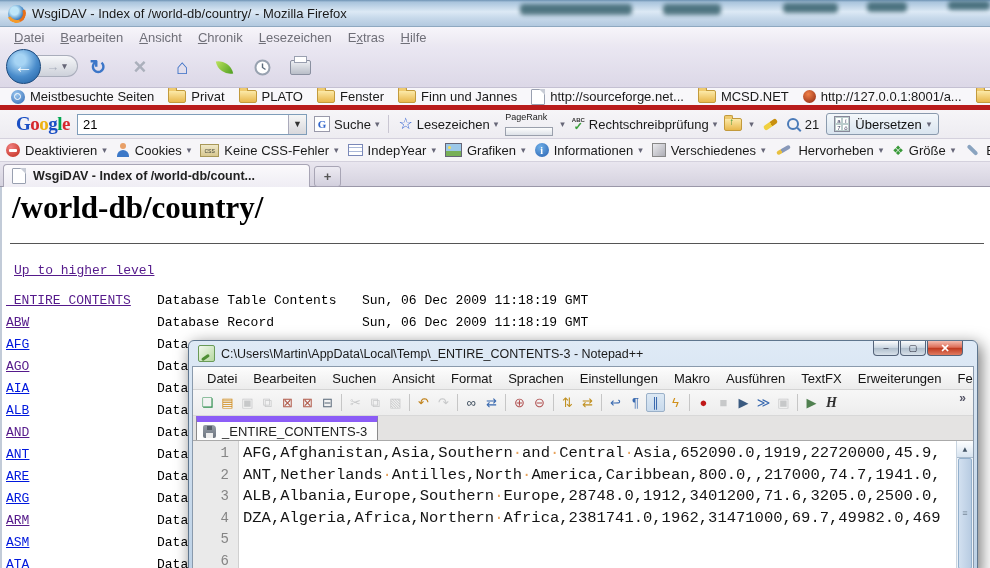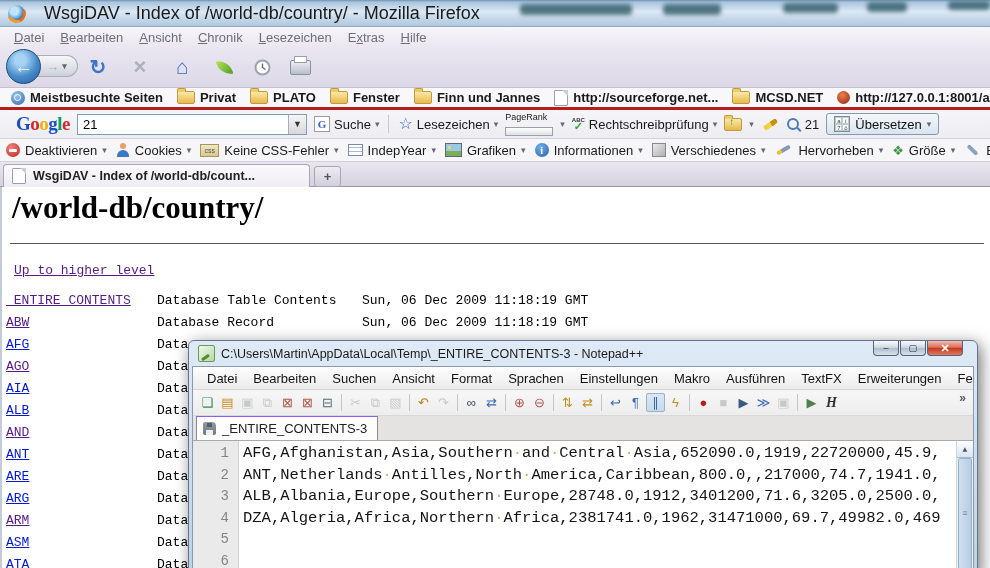--- a/index.html
+++ b/index.html
@@ -4,21 +4,21 @@
 <style>
   html,body{margin:0;padding:0;background:#ccc;}
   #screen{position:relative;width:990px;height:568px;overflow:hidden;background:#fff;
           font-family:"Liberation Sans",sans-serif;-webkit-font-smoothing:antialiased;}
   .abs{position:absolute;}
 
   
   .ff-titlebar{left:0;top:0;width:990px;height:27px;
     background:linear-gradient(180deg,#6E93B4 0,#A9C4DC 8%,#DCE9F5 45%,#C6D8EA 70%,#B3C9DF 100%);
     border-bottom:1px solid #8FA8C0;display:flex;align-items:center;padding-left:8px;box-sizing:border-box;}
-  .ff-title{font-size:18px;color:#1a1a1a;margin-left:19px;}
+  .ff-title{font-size:13px;color:#1a1a1a;margin-left:7px;}
   .fx-logo{width:17px;height:17px;border-radius:50%;
     background:radial-gradient(circle at 38% 35%,#BFE6F8 0 26%,#3D7FC0 60%,#1B4E86 100%);position:relative;flex:0 0 auto;}
   .fx-logo::before{content:"";position:absolute;inset:-1px;border-radius:50%;
     border:3px solid transparent;border-right-color:#E8701A;border-bottom-color:#F49A2A;transform:rotate(20deg);}
   .blob{position:absolute;border-radius:4px;filter:blur(2px);}
   .blob.dark{background:#2F5A66;opacity:.8;}
   .blob.gray{background:#8E959D;opacity:.5;}
 
   .ff-menubar{left:0;top:27px;width:990px;height:20px;
     background:linear-gradient(#F7F5FA,#EAE7F1);display:flex;align-items:center;padding-left:6px;box-sizing:border-box;}
@@ -39,22 +39,22 @@
   .ic-leaf{width:15px;height:15px;background:linear-gradient(135deg,#BCE35E,#4E9E20);border-radius:0 100% 0 100%;transform:rotate(-10deg);}
   .ic-print{width:19px;height:13px;background:linear-gradient(#EDEFF3,#B9BEC8);border:1px solid #8A90A0;border-radius:2px;position:relative;}
   .ic-print::before{content:"";position:absolute;left:3px;top:-5px;width:11px;height:5px;background:#fff;border:1px solid #9AA0B0;}
   .url-bar{left:303px;top:52px;width:682px;height:25px;background:#fff;border:1px solid #98A0B4;border-radius:12px;
     display:flex;align-items:center;padding:0 10px 0 7px;box-sizing:border-box;gap:8px;}
   .url-text{font-size:14.5px;color:#111;flex:1;}
   .dd{font-size:9px;color:#667;}
   .ic-page{width:12px;height:14px;background:#fff;border:1px solid #99A0B0;border-radius:1px;position:relative;flex:0 0 auto;}
   .ic-page::before{content:"";position:absolute;right:-1px;top:-1px;border:3px solid #C8CCD6;border-left-color:transparent;border-bottom-color:transparent;}
 
-  .ff-bookmarks{left:0;top:88px;width:990px;height:22px;background:#F8F7FA;border-bottom:3px solid #b91c1c;
-    display:flex;align-items:center;padding-left:6px;box-sizing:border-box;gap:4px;overflow:hidden;font-weight:bold;}
+  .ff-bookmarks{left:0;top:88px;width:990px;height:22px;background:#F8F7FA;border-bottom:5px solid #b91c1c;
+    display:flex;align-items:center;padding-left:6px;box-sizing:border-box;gap:4px;overflow:hidden;}
   .bm-item{display:flex;align-items:center;gap:5px;padding:1px 5px;font-size:13px;color:#1a1a1a;white-space:nowrap;}
   .ic-folder{width:16px;height:11px;background:linear-gradient(#FCE9A8,#E8B84C);border:1px solid #C29A3C;border-radius:1px 2px 2px 2px;position:relative;flex:0 0 auto;}
   .ic-folder::before{content:"";position:absolute;left:-1px;top:-4px;width:7px;height:3px;background:#EFCB6F;border:1px solid #C29A3C;border-bottom:none;border-radius:2px 2px 0 0;}
   .ic-smart{width:14px;height:14px;border-radius:50%;background:radial-gradient(circle at 38% 32%,#9CC8F0,#2D66B2);position:relative;flex:0 0 auto;}
   .ic-smart::before{content:"";position:absolute;left:3px;top:3px;width:5px;height:5px;border:1.5px solid #fff;border-radius:50%;}
   .ic-site{width:13px;height:13px;border-radius:50%;background:radial-gradient(circle at 40% 32%,#F08048,#8A2410);flex:0 0 auto;}
 
   .ff-googlebar{left:0;top:110px;width:990px;height:29px;background:linear-gradient(#F6F5F8,#EDECF1);
     border-bottom:1px solid #D4D1DD;display:flex;align-items:center;padding-left:16px;box-sizing:border-box;gap:7px;overflow:hidden;}
   .g-logo{font-family:"Liberation Serif",serif;font-weight:bold;font-size:19px;letter-spacing:-.5px;}
@@ -145,21 +145,21 @@
   .npp-menu-item{font-size:13px;color:#141414;padding:0 8px;white-space:nowrap;}
   .npp-toolbar{height:26px;background:linear-gradient(#F7F7F7,#EDEDED);border-bottom:1px solid #D8D8D8;
     display:flex;align-items:center;padding:0 5px;box-sizing:border-box;gap:1px;overflow:hidden;}
   .nt-ic{width:19px;height:19px;display:flex;align-items:center;justify-content:center;font-size:13px;line-height:1;border-radius:2px;flex:0 0 auto;}
   .nt-ic.d{opacity:.42;filter:grayscale(60%);}
   .nt-ic.p{border:1px solid #9AB0C8;background:linear-gradient(#DCE8F4,#C8DAEC);box-sizing:border-box;}
   .nt-ic.i{font-family:"Liberation Serif",serif;font-style:italic;font-weight:bold;font-size:14px;}
   .nt-sep{width:1px;height:17px;background:#C6C6C6;margin:0 3px;flex:0 0 auto;}
   .nt-more{margin-left:auto;color:#556;font-size:12px;font-weight:bold;align-self:flex-start;padding:1px 2px 0 0;}
   .npp-tabbar{height:25px;background:#E4E3E2;border-bottom:1px solid #AAA;display:flex;align-items:flex-end;padding-left:3px;box-sizing:border-box;}
-  .npp-tab{height:24px;background:#FDFDFD;border:1px solid #8A8A8A;border-bottom:none;border-top:1px solid #8b5cf6;
+  .npp-tab{height:24px;background:#FDFDFD;border:1px solid #8A8A8A;border-bottom:none;border-top:6px solid #8b5cf6;
     display:flex;align-items:center;gap:6px;padding:0 10px 0 6px;box-sizing:border-box;}
   .npp-tab-label{font-size:13px;color:#222;}
   .ic-floppy{width:13px;height:13px;background:linear-gradient(#949CA6,#6E7680);border-radius:2px 4px 2px 2px;position:relative;flex:0 0 auto;}
   .ic-floppy::before{content:"";position:absolute;left:3px;bottom:0;width:7px;height:5px;background:#EEE;}
   .ic-floppy::after{content:"";position:absolute;left:4px;top:1px;width:5px;height:4px;background:#555E68;}
   .npp-editor{position:relative;height:128px;background:#fff;display:flex;font-family:"Liberation Mono",monospace;}
   .ed-gutter{width:46px;background:#EAEAEA;border-right:1px solid #D0D0D0;box-sizing:border-box;padding-top:2px;}
   .ed-num{height:21.5px;font-size:14px;color:#858585;text-align:right;padding-right:9px;line-height:21.5px;}
   .ed-lines{flex:1;padding:2px 0 0 4px;overflow:hidden;}
   .ed-line{height:21.5px;line-height:21.5px;font-size:15.5px;color:#141414;white-space:pre;}

